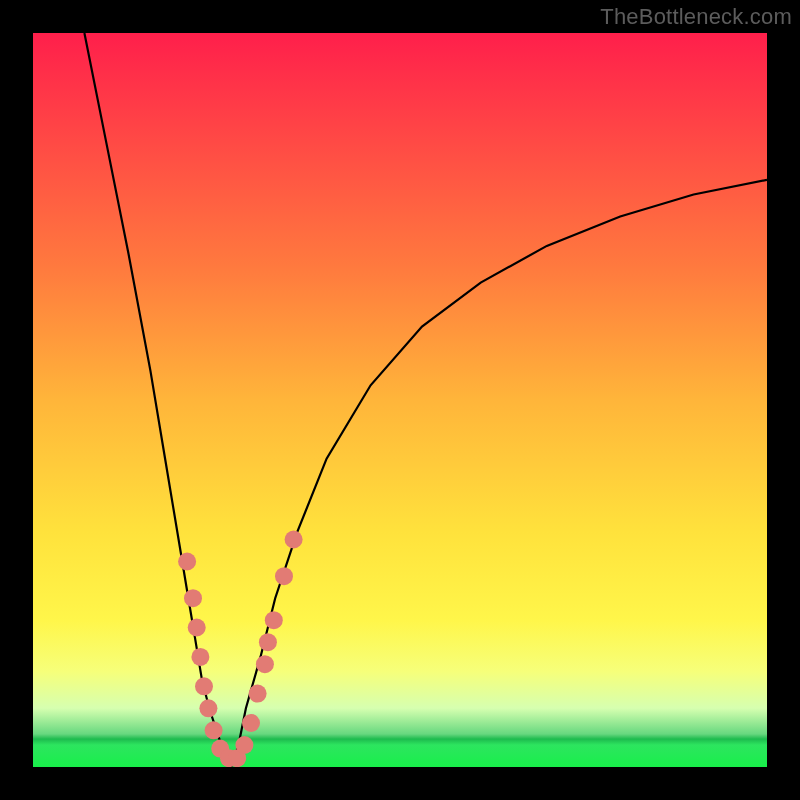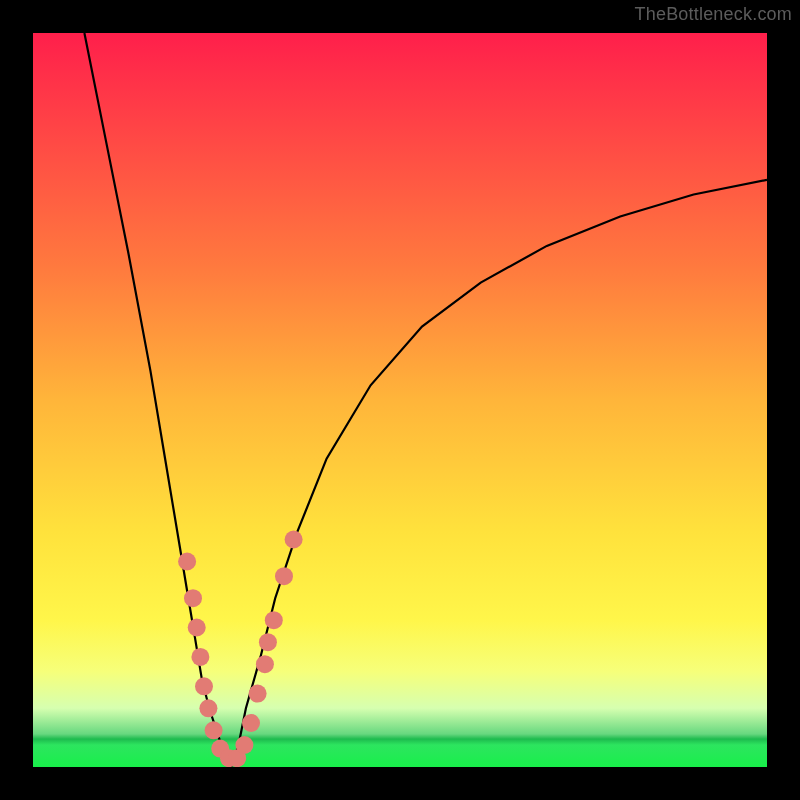--- a/index.html
+++ b/index.html
@@ -38,21 +38,21 @@
       #1dbb4e 96.2%,
       #2de55f 97%,
       #18f04a 100%
     );
   }
   .watermark {
     position: absolute;
     top: 4px;
     right: 8px;
     color: #5c5c5c;
-    font-size: 18px;
+    font-size: 22px;
     letter-spacing: 0.2px;
     font-weight: 500;
     user-select: none;
   }
   svg.curves {
     position: absolute;
     left: 0;
     top: 0;
     width: 734px;
     height: 734px;

